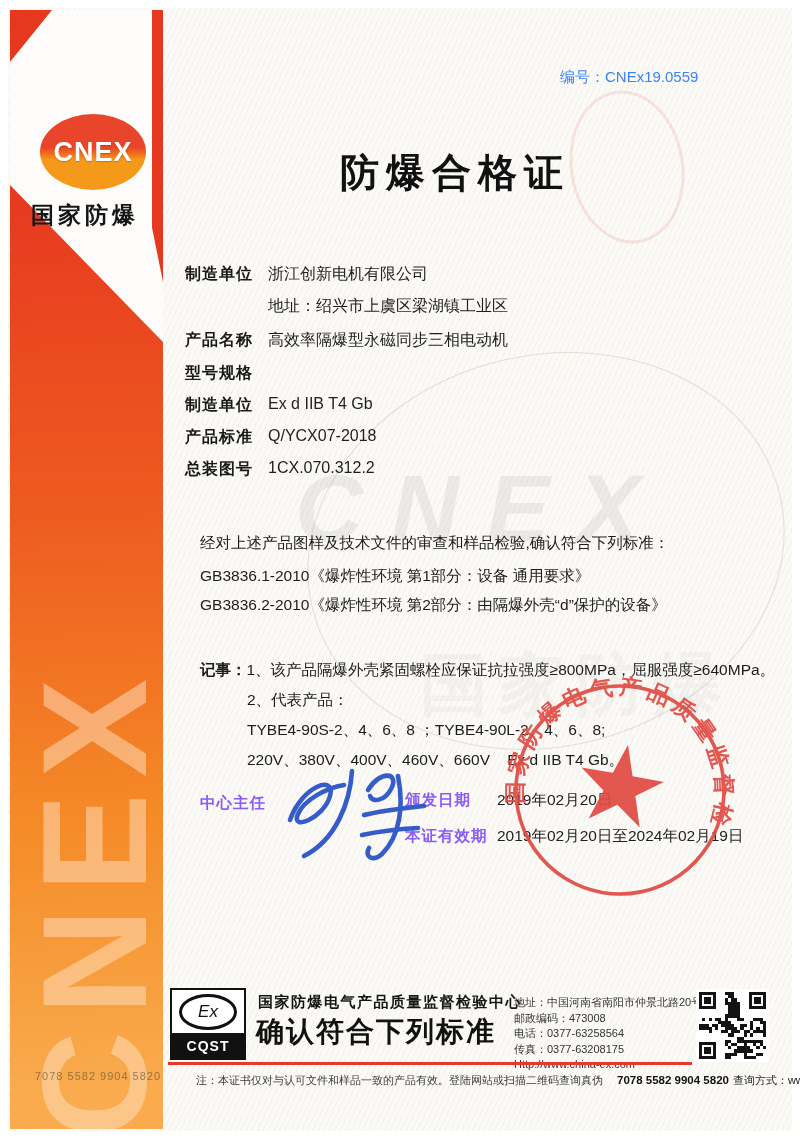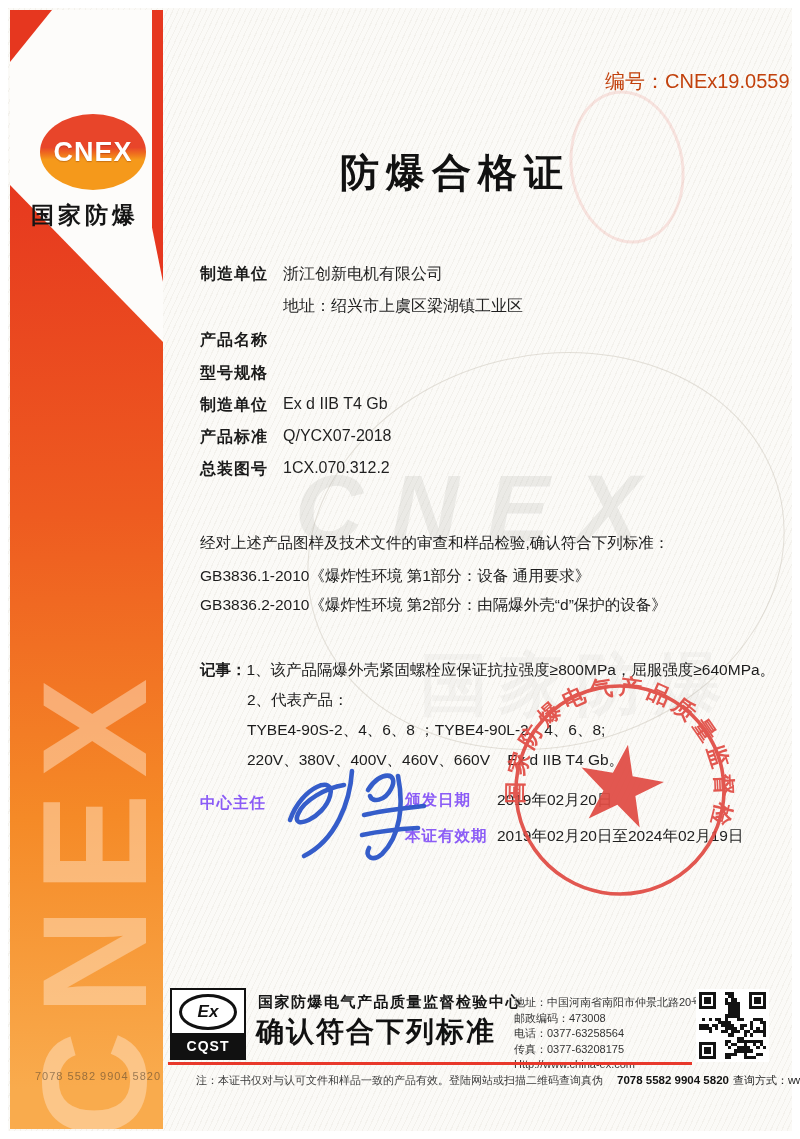--- a/index.html
+++ b/index.html
@@ -39,42 +39,42 @@
   
   .wm-cnex{position:absolute;left:295px;top:455px;font-size:94px;font-weight:800;font-style:italic;
     letter-spacing:28px;color:rgba(178,178,175,0.22);z-index:1;white-space:nowrap;}
   .wm-ellipse{position:absolute;left:305px;top:355px;width:480px;height:390px;border:1.5px solid rgba(206,201,189,0.55);
     border-radius:50%;transform:rotate(-14deg);z-index:1;}
   .wm-cjk{position:absolute;left:420px;top:640px;font-size:68px;font-weight:700;letter-spacing:10px;
     color:rgba(150,150,148,0.08);z-index:1;white-space:nowrap;}
   .wm-echo{position:absolute;left:570px;top:90px;width:108px;height:148px;border:3px solid rgba(226,84,70,0.14);
     border-radius:50%;transform:rotate(-9deg);z-index:1;}
   
-  .cert-no{position:absolute;left:560px;top:68px;font-size:20px;color:#c2410c;z-index:3;margin-left:45px;}
+  .cert-no{position:absolute;left:560px;top:68px;font-size:15px;color:#3b82f6;z-index:3;}
   .title{position:absolute;left:163px;right:53px;top:146px;text-align:center;font-size:39px;font-weight:800;
     letter-spacing:7px;color:#111;z-index:3;}
   
-  .row{position:absolute;left:200px;z-index:3;display:flex;justify-content:flex-end;}
+  .row{position:absolute;left:185px;z-index:3;display:flex;justify-content:flex-end;}
   .row .lbl{width:83px;font-size:16px;font-weight:700;color:#1a1a1a;flex:none;letter-spacing:1px;}
   .row .val{font-size:16px;font-weight:500;color:#1f1f1f;white-space:pre;}
   
   .para{position:absolute;left:200px;z-index:3;font-size:15.5px;font-weight:500;color:#1c1c1c;line-height:29px;white-space:pre;}
   .notes-line{position:absolute;z-index:3;font-size:15.5px;font-weight:500;color:#1c1c1c;white-space:pre;}
   .notes-label{font-weight:700;}
   
   .approve-lbl{position:absolute;z-index:3;font-size:15.5px;font-weight:700;color:#8b5cf6;letter-spacing:1px;}
   .approve-val{position:absolute;z-index:3;font-size:15.5px;font-weight:500;color:#1f1f1f;white-space:nowrap;}
   .signature{position:absolute;left:272px;top:758px;width:165px;height:108px;z-index:4;}
   .stamp{position:absolute;left:500px;top:670px;width:240px;height:240px;z-index:5;transform:rotate(10deg);opacity:.92;}
   
   .ex-logo{position:absolute;left:170px;top:988px;width:76px;height:72px;border:2.5px solid #111;background:#fff;
     box-sizing:border-box;z-index:3;display:flex;flex-direction:column;}
   .ex-logo .ex-top{flex:1;display:flex;align-items:center;justify-content:center;}
   .ex-logo .ex-oval{width:52px;height:30px;border:3px solid #111;border-radius:50%;display:flex;align-items:center;justify-content:center;
-    font-size:17px;font-weight:700;font-style:italic;color:#111;}
+    font-size:17px;font-weight:400;font-style:italic;color:#111;}
   .ex-logo .ex-bottom{height:25px;background:#111;color:#fff;display:flex;align-items:center;justify-content:center;
     font-size:14px;font-weight:700;letter-spacing:1px;}
   .footer-center-name{position:absolute;left:258px;top:993px;font-size:15px;font-weight:600;letter-spacing:1.5px;color:#161616;z-index:3;}
   .footer-institute{position:absolute;left:256px;top:1013px;font-size:28px;font-weight:600;letter-spacing:2px;color:#111;z-index:3;}
   .footer-contact{position:absolute;left:514px;top:995px;font-size:11px;line-height:15.5px;color:#333;z-index:3;}
   .qr{position:absolute;left:696px;top:989px;width:73px;height:73px;background:#fff;z-index:3;}
   .qr-modules{position:absolute;inset:3px;display:grid;grid-template-rows:repeat(21,1fr);grid-template-columns:repeat(21,1fr);}
   .qr-modules div{background:#131313;}
   .finder{position:absolute;width:17px;height:17px;border:3px solid #131313;box-sizing:border-box;background:#fff;}
   .finder::after{content:"";position:absolute;inset:2px;background:#131313;}
@@ -112,20 +112,21 @@
 <div class="row" style="top:264px">
   <span class="lbl">制造单位</span>
   <span class="val">浙江创新电机有限公司</span>
 </div>
 <div class="row" style="top:296px">
   <span class="lbl"></span>
   <span class="val">地址：绍兴市上虞区梁湖镇工业区</span>
 </div>
 <div class="row" style="top:330px">
   <span class="lbl">产品名称</span>
+  <span class="val">高效率隔爆型永磁同步三相电动机</span>
 </div>
 <div class="row" style="top:363px">
   <span class="lbl">型号规格</span>
 </div>
 <div class="row" style="top:395px">
   <span class="lbl">制造单位</span>
   <span class="val">Ex d IIB T4 Gb</span>
 </div>
 <div class="row" style="top:427px">
   <span class="lbl">产品标准</span>

